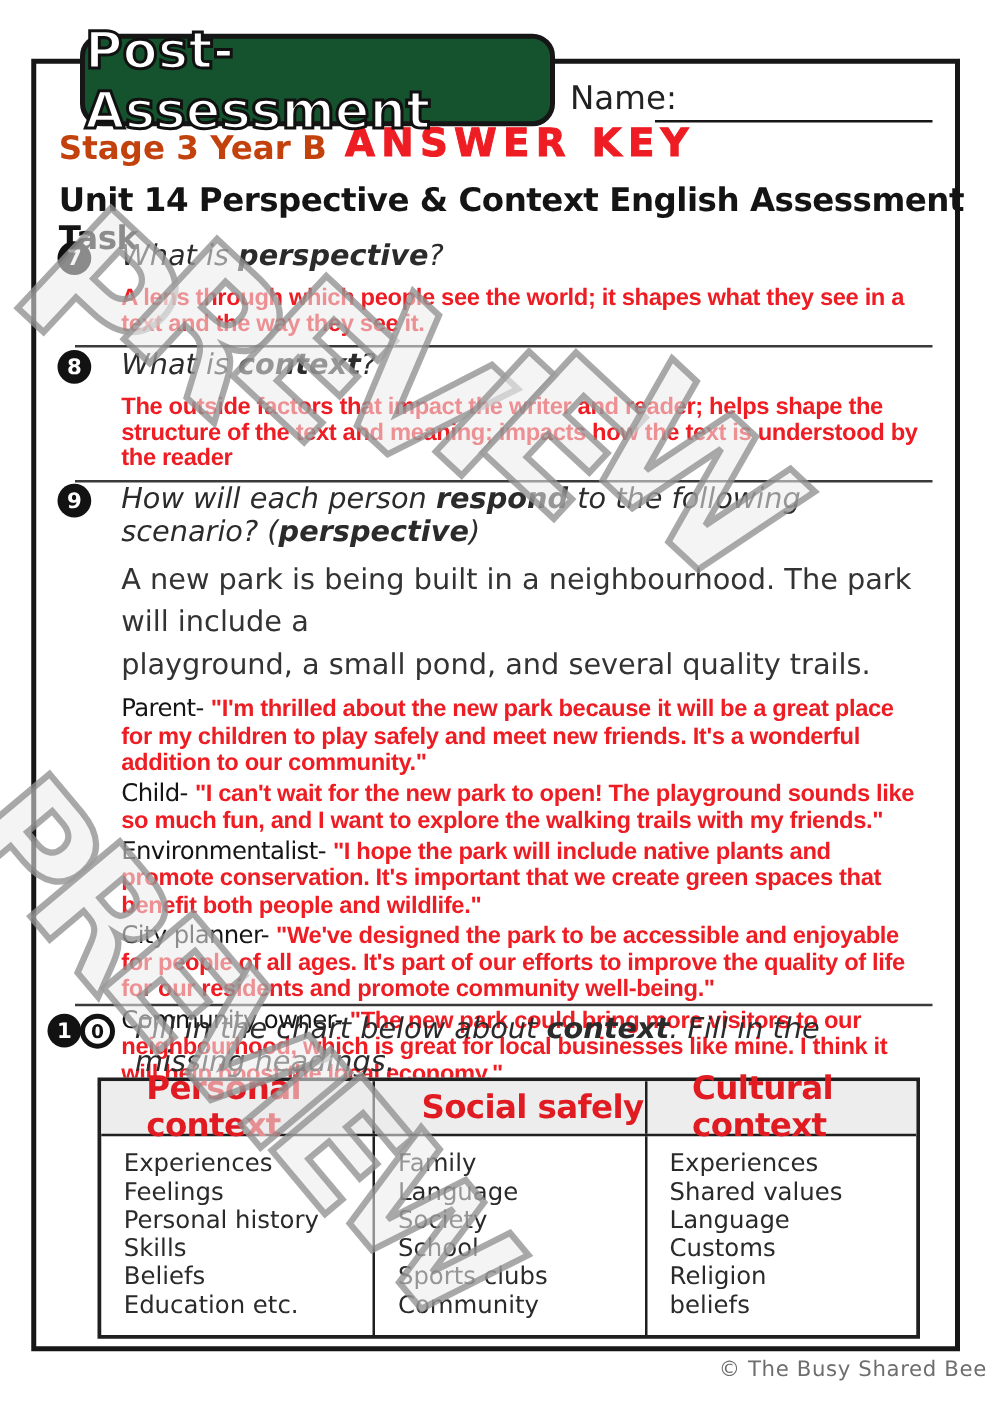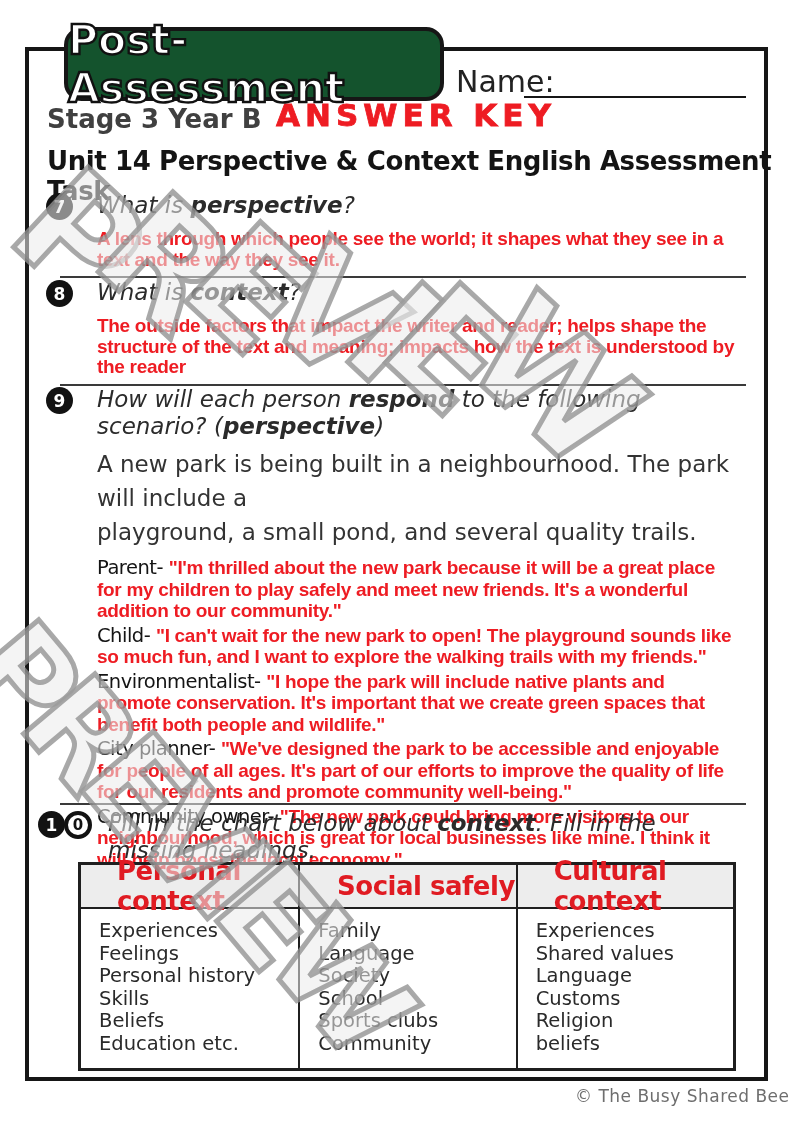--- a/index.html
+++ b/index.html
@@ -12,23 +12,23 @@
   .frame{left:25px;top:47px;width:735px;height:1026px;border:4px solid #161616;}
   
   .badge{
     left:64px;top:27px;width:372px;height:66px;background:#14532d;border:4px solid #161616;
     border-radius:18px;display:flex;align-items:center;justify-content:center;z-index:3;
   }
   .badge span{
     font-size:41px;font-weight:bold;letter-spacing:0px;color:#fff;
     -webkit-text-stroke:2.4px #111;
   }
-  .name-label{left:456px;top:64px;font-size:30px;color:#222;}
+  .name-label{left:456px;top:64px;font-size:26px;color:#222;}
   .name-line{left:524px;top:96px;width:222px;border-top:2.5px solid #161616;}
-  .stage{left:47px;top:104px;font-size:26px;font-weight:bold;color:#404040;}
+  .stage{left:47px;top:104px;font-size:26px;font-weight:bold;color:#c2410c;}
   .answer-key{left:276px;top:97px;font-size:31px;font-weight:bold;letter-spacing:5px;color:#ee1c23;-webkit-text-stroke:0.8px #ee1c23;}
   .unit{left:47px;top:146px;font-size:26px;font-weight:bold;letter-spacing:-0.4px;color:#141414;}
 
   
   .q{display:flex;gap:24px;width:712px;}
   .bullet{
     flex:0 0 auto;width:27px;height:27px;border-radius:50%;background:#121212;color:#fff;
     display:flex;align-items:center;justify-content:center;font-size:17px;font-weight:bold;margin-top:1px;
   }
   .bullet.open{background:#fff;border:4px solid #121212;color:#121212;width:20px;height:20px;font-size:15px;margin-left:-2px;}

